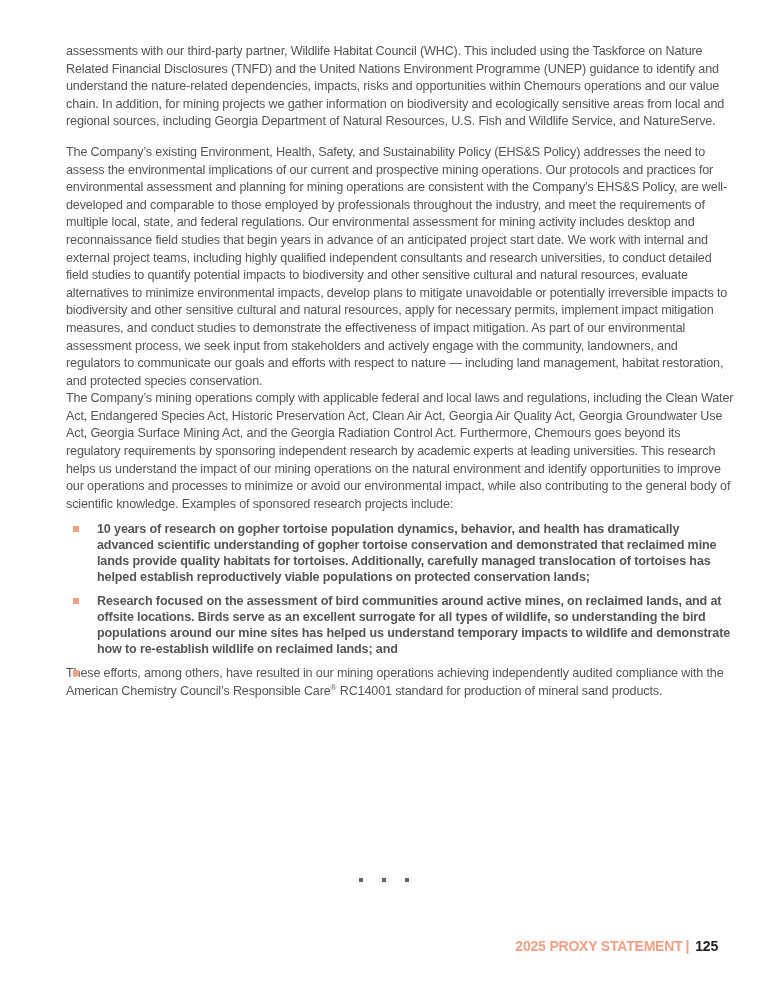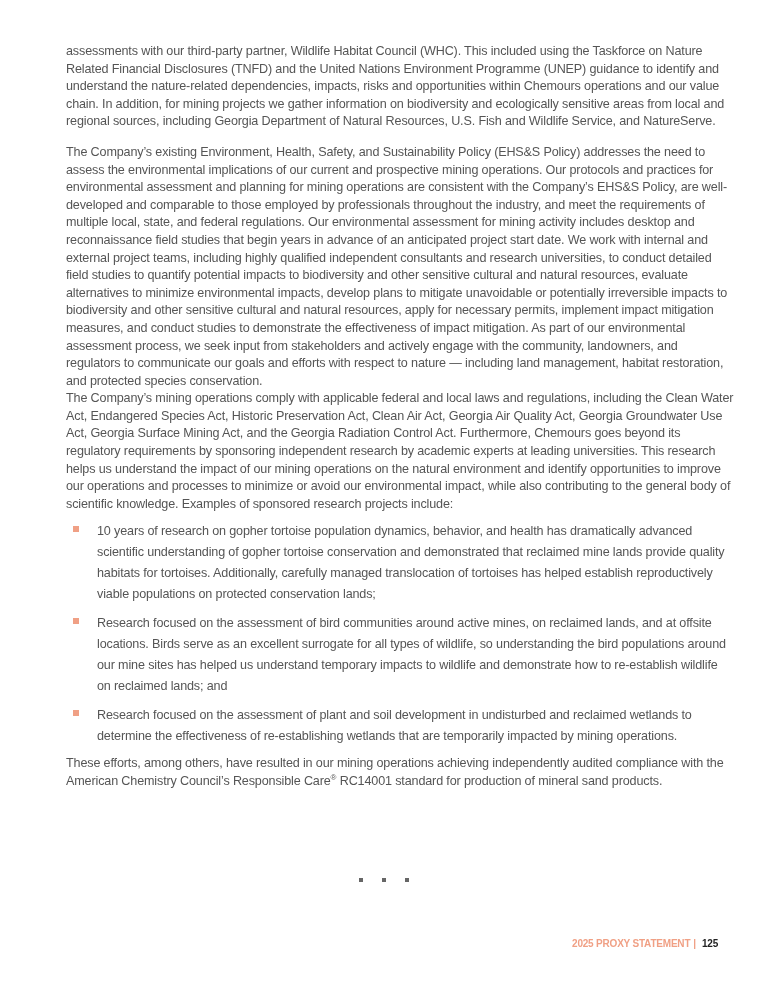--- a/index.html
+++ b/index.html
@@ -35,23 +35,24 @@
   .after-lead { margin-top: 13px; }
   ul.bullets {
     list-style: none;
     margin: 8px 0 0 0;
     padding: 0;
   }
   ul.bullets li {
     position: relative;
     padding-left: 31px;
     font-size: 12.6px;
-    line-height: 21px;
+    line-height: 16px;
     letter-spacing: -0.15px;
     margin-bottom: 8px;
+    font-weight: bold;
   }
   ul.bullets li .bullet {
     position: absolute;
     left: 7px;
     top: 5px;
     width: 6px;
     height: 6px;
     background: #f0a085;
   }
   sup { font-size: 8px; line-height: 0; }
@@ -68,21 +69,21 @@
     width: 4px;
     height: 4px;
     background: #666666;
     display: block;
   }
   .footer {
     position: absolute;
     top: 938px;
     right: 50px;
     font-family: "Liberation Sans", sans-serif;
-    font-size: 10px;
+    font-size: 14px;
     font-weight: bold;
     display: flex;
     align-items: center;
     letter-spacing: -0.2px;
   }
   .footer .label { color: #f0a085; }
   .footer .pipe { color: #f0a085; margin: 0 6px 0 3px; }
   .footer .page-num { color: #222222; }
 </style>
 </head>
@@ -100,21 +101,20 @@
     <li>
       <span class="bullet"></span>
       <span>10 years of research on gopher tortoise population dynamics, behavior, and health has dramatically advanced scientific understanding of gopher tortoise conservation and demonstrated that reclaimed mine lands provide quality habitats for tortoises. Additionally, carefully managed translocation of tortoises has helped establish reproductively viable populations on protected conservation lands;</span>
     </li>
     <li>
       <span class="bullet"></span>
       <span>Research focused on the assessment of bird communities around active mines, on reclaimed lands, and at offsite locations. Birds serve as an excellent surrogate for all types of wildlife, so understanding the bird populations around our mine sites has helped us understand temporary impacts to wildlife and demonstrate how to re-establish wildlife on reclaimed lands; and</span>
     </li>
     <li>
       <span class="bullet"></span>
-      <span>Research focused on the assessment of plant and soil development in undisturbed and reclaimed wetlands to determine the effectiveness of re-establishing wetlands that are temporarily impacted by mining operations.</span>
     </li>
   </ul>
 
   <p class="p-gap"><span>These efforts, among others, have resulted in our mining operations achieving independently audited compliance with the American Chemistry Council’s Responsible Care</span><sup>®</sup><span> RC14001 standard for production of mineral sand products.</span></p>
 </div>
 
 <div class="separator">
   <span></span>
   <span></span>
   <span></span>

